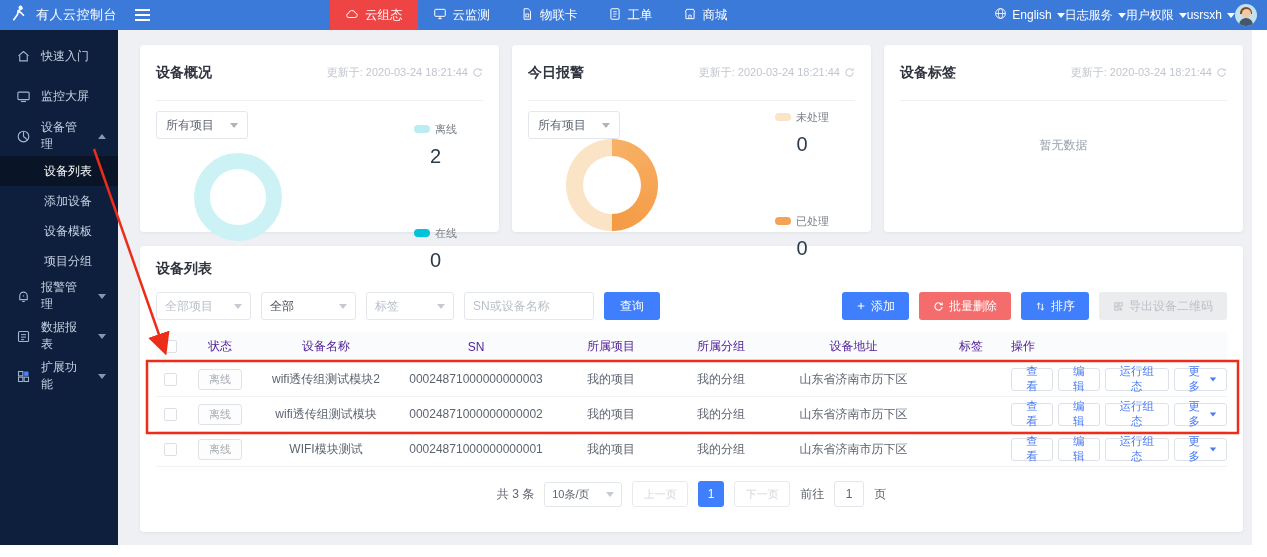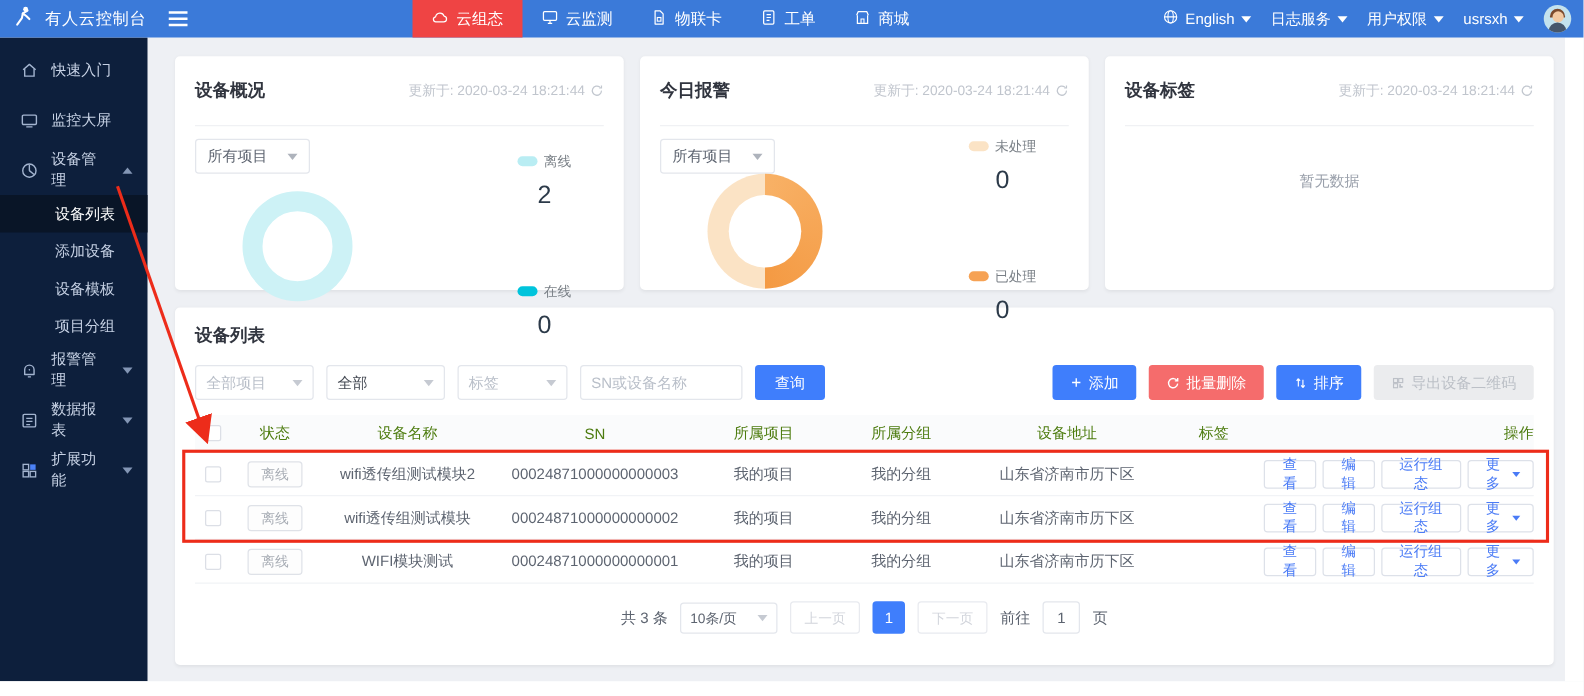--- a/index.html
+++ b/index.html
@@ -9,21 +9,21 @@
   
   .navbar { position:absolute; left:0; top:0; width:1267px; height:30px; background:#3b7ad9; color:#fff; z-index:10; }
   .nav-left { position:absolute; left:10px; top:0; height:30px; display:flex; align-items:center; gap:8px; }
   .logo-text { font-size:13px; letter-spacing:0.5px; }
   .hamburger { position:relative; width:15px; height:2px; background:#fff; margin-left:10px; cursor:pointer; }
   .hamburger::before, .hamburger::after { content:""; position:absolute; left:0; width:15px; height:2px; background:#fff; }
   .hamburger::before { top:-5px; } .hamburger::after { top:5px; }
   .nav-tabs { position:absolute; left:330px; top:0; height:30px; display:flex; }
   .nav-tab { display:flex; align-items:center; gap:6px; padding:0 15px; font-size:12.5px; cursor:pointer; }
   .nav-tab.active { background:#ef4444; }
-  .nav-right { position:absolute; right:10px; top:0; height:30px; display:flex; align-items:center; gap:16px; font-size:12px; }
+  .nav-right { position:absolute; right:10px; top:0; height:30px; display:flex; align-items:center; font-size:12px; }
   .nav-drop { display:flex; align-items:center; gap:5px; cursor:pointer; }
   .caret-down { width:0; height:0; border-left:4px solid transparent; border-right:4px solid transparent; border-top:5px solid currentColor; display:inline-block; }
   .caret-up { width:0; height:0; border-left:4px solid transparent; border-right:4px solid transparent; border-bottom:5px solid currentColor; display:inline-block; }
   .avatar { position:relative; width:22px; height:22px; border-radius:50%; background:#c3e2ee; overflow:hidden; }
   .avatar .hair { position:absolute; left:5px; top:3px; width:12px; height:7px; border-radius:6px 6px 0 0; background:#7b4a2d; }
   .avatar .face { position:absolute; left:6.5px; top:5px; width:9px; height:9px; border-radius:50%; background:#f2c9a2; }
   .avatar .body { position:absolute; left:4px; top:14px; width:14px; height:9px; border-radius:7px 7px 0 0; background:#46566b; }
 
   
   .sidebar { position:absolute; left:0; top:30px; width:118px; height:515px; background:#0d1f3c; color:#c6d1e4; font-size:12px; padding-top:6px; }
@@ -67,25 +67,25 @@
   .btn { height:28px; border:none; border-radius:3px; font-size:12px; color:#fff; display:flex; align-items:center; justify-content:center; gap:5px; cursor:pointer; font-family:inherit; }
   .btn-blue { background:#3f7efc; }
   .btn-red { background:#f56c6c; }
   .btn-query { width:56px; background:#3f7efc; }
   .btn-disabled { background:#ebecee; color:#bcc0c7; cursor:default; }
   .right-actions { margin-left:auto; display:flex; gap:10px; }
   .pad { padding:0 14px; }
 
   .tbl { margin-top:12px; font-size:12px; color:#5d6470; }
   .tr { display:flex; align-items:center; height:35px; border-bottom:1px solid #f1f3f6; }
-  .tr.th { height:30px; background:#fafbfc; color:#4d7c0f; border-bottom:1px solid #eef0f4; }
+  .tr.th { height:30px; background:#fafbfc; color:#4c1d95; border-bottom:1px solid #eef0f4; }
   .c0{width:28px;display:flex;justify-content:center;} .c1{width:72px;text-align:center;} .c2{width:140px;text-align:center;}
   .c3{width:160px;text-align:center;} .c4{width:110px;text-align:center;} .c5{width:110px;text-align:center;}
   .c6{width:155px;text-align:center;} .c7{width:80px;text-align:center;} .c8{width:216px;display:flex;justify-content:center;gap:5px;align-items:center;}
-  .c8h{width:216px;text-align:right;}
+  .c8h{width:216px;text-align:left;}
   .cb { width:13px; height:13px; border:1px solid #dcdfe6; border-radius:2px; background:#fff; cursor:pointer; }
   .badge { display:inline-block; padding:2px 10px; border:1px solid #dfe2e8; border-radius:3px; color:#a8adb5; font-size:11px; background:#fdfdfd; }
   .rbtn { height:23px; padding:0 9px; border:1px solid #dde1e9; border-radius:3px; background:#fff; color:#4a7bf6; font-size:11.5px; display:flex; align-items:center; gap:4px; cursor:pointer; font-family:inherit; }
   .rbtn .caret-down { border-top-color:#4a7bf6; transform:scale(0.8); }
 
   .pager { display:flex; align-items:center; justify-content:center; gap:10px; margin-top:14px; font-size:12px; color:#5d6470; }
   .pg-size { width:78px; height:25px; border:1px solid #e3e6ec; border-radius:3px; display:flex; align-items:center; justify-content:space-between; padding:0 7px; font-size:11px; color:#5d6470; cursor:pointer; }
   .pg-size .caret-down { color:#c6cad2; }
   .pg-btn { width:56px; height:26px; border:1px solid #e8eaef; border-radius:3px; background:#fff; color:#d2d5dc; font-size:11px; display:flex; align-items:center; justify-content:center; cursor:default; }
   .pg-cur { width:26px; height:26px; border-radius:3px; background:#3f7efc; color:#fff; display:flex; align-items:center; justify-content:center; font-size:12px; cursor:pointer; }

